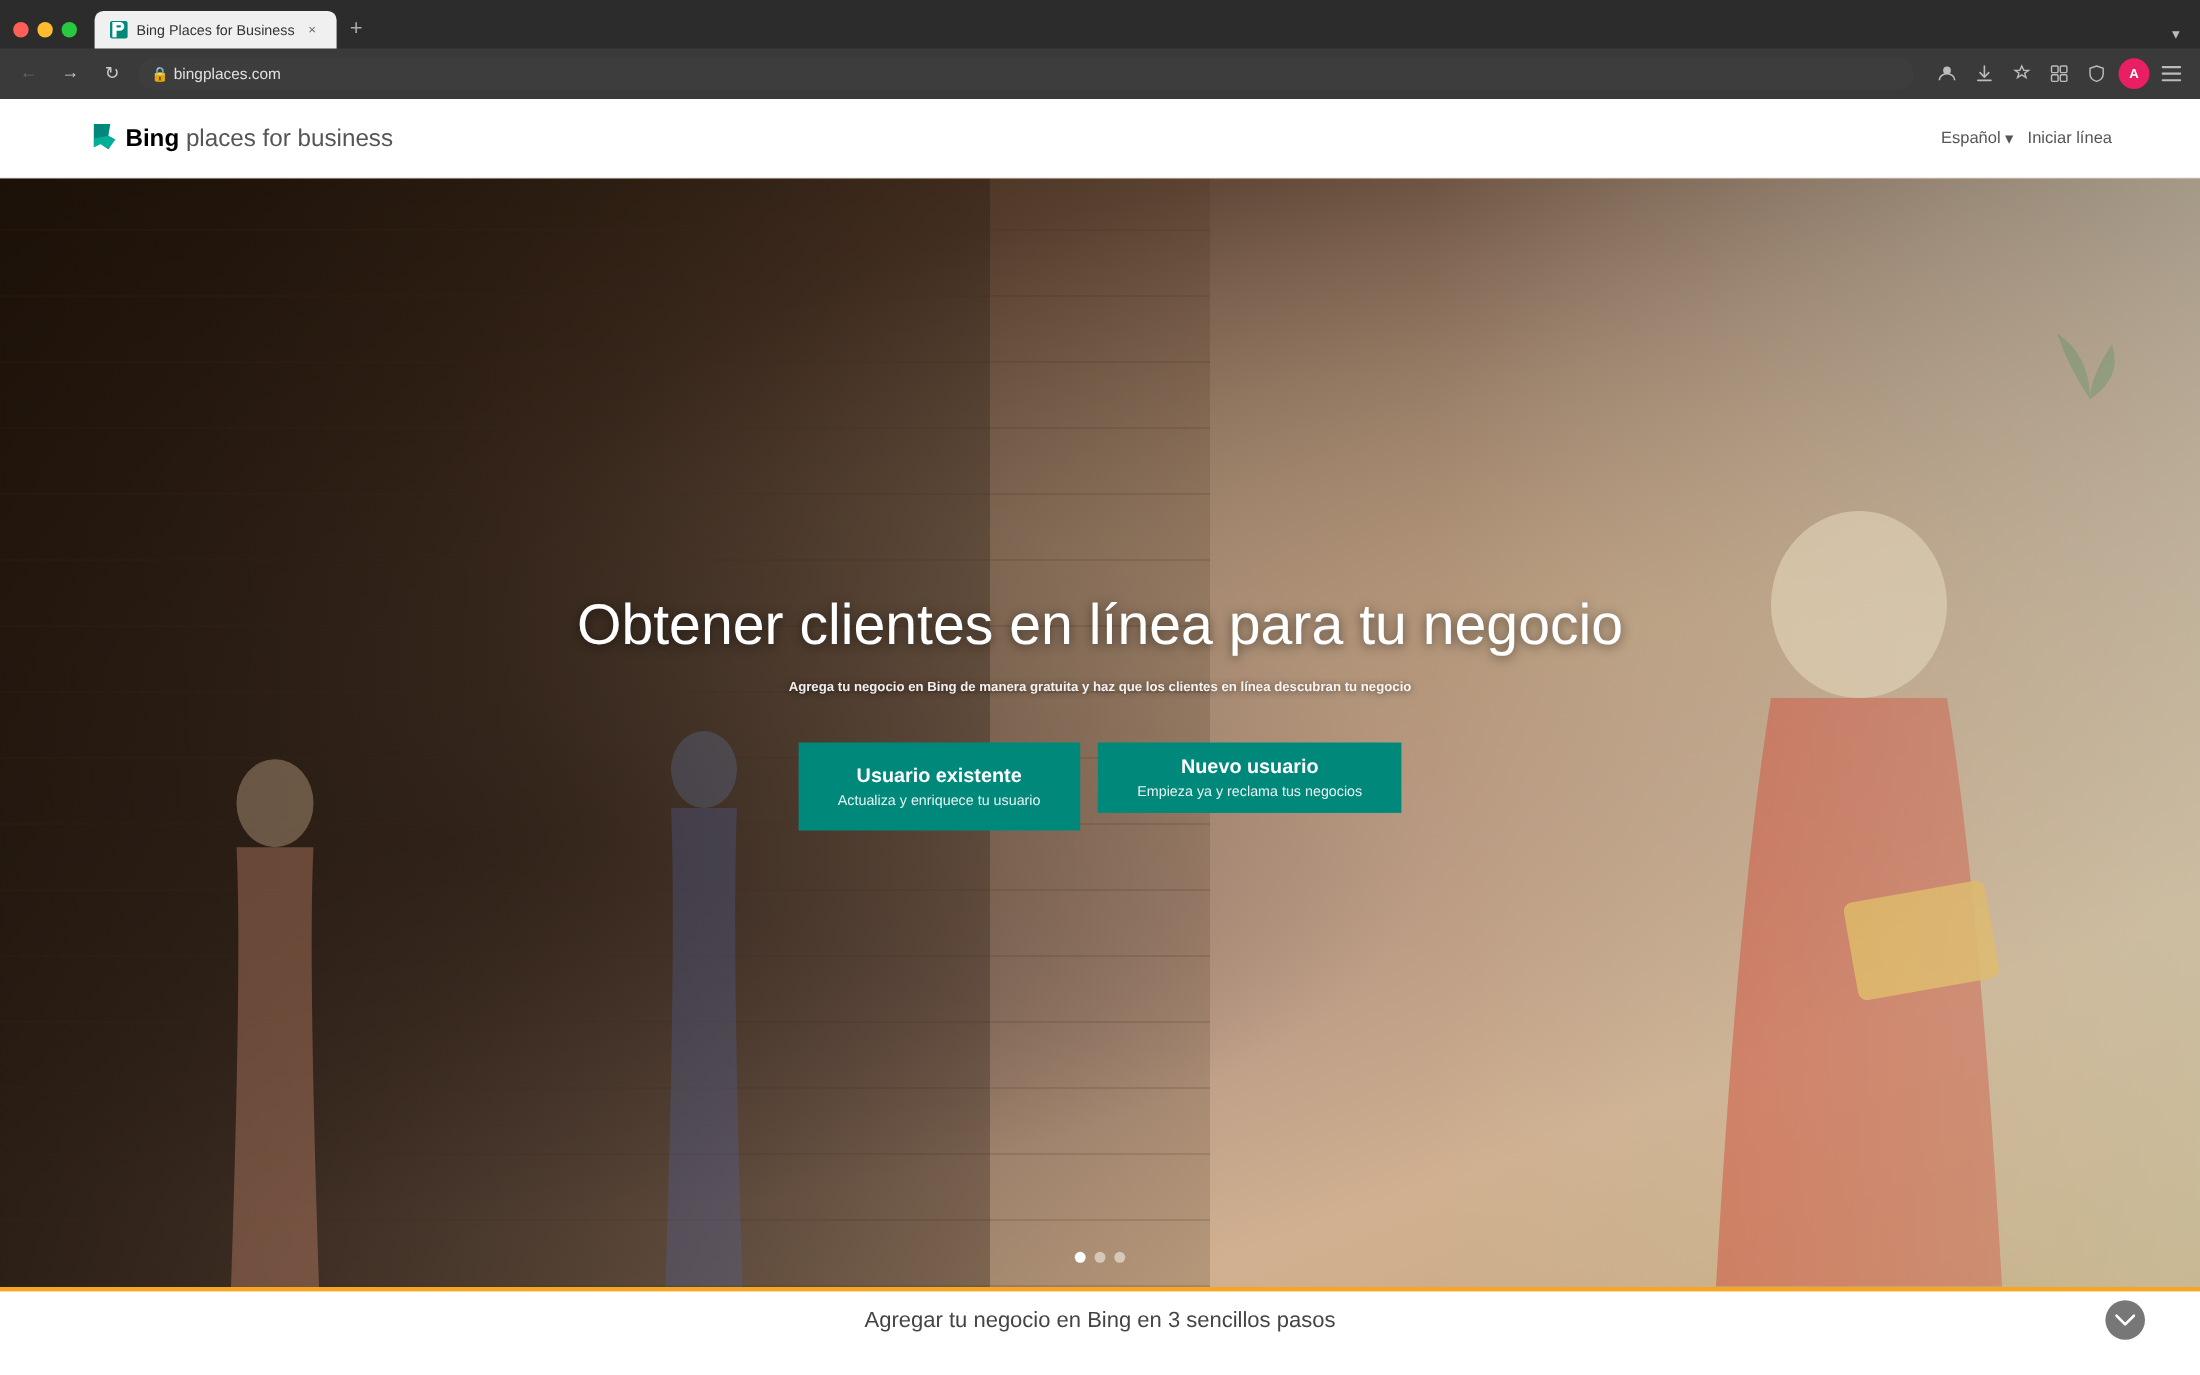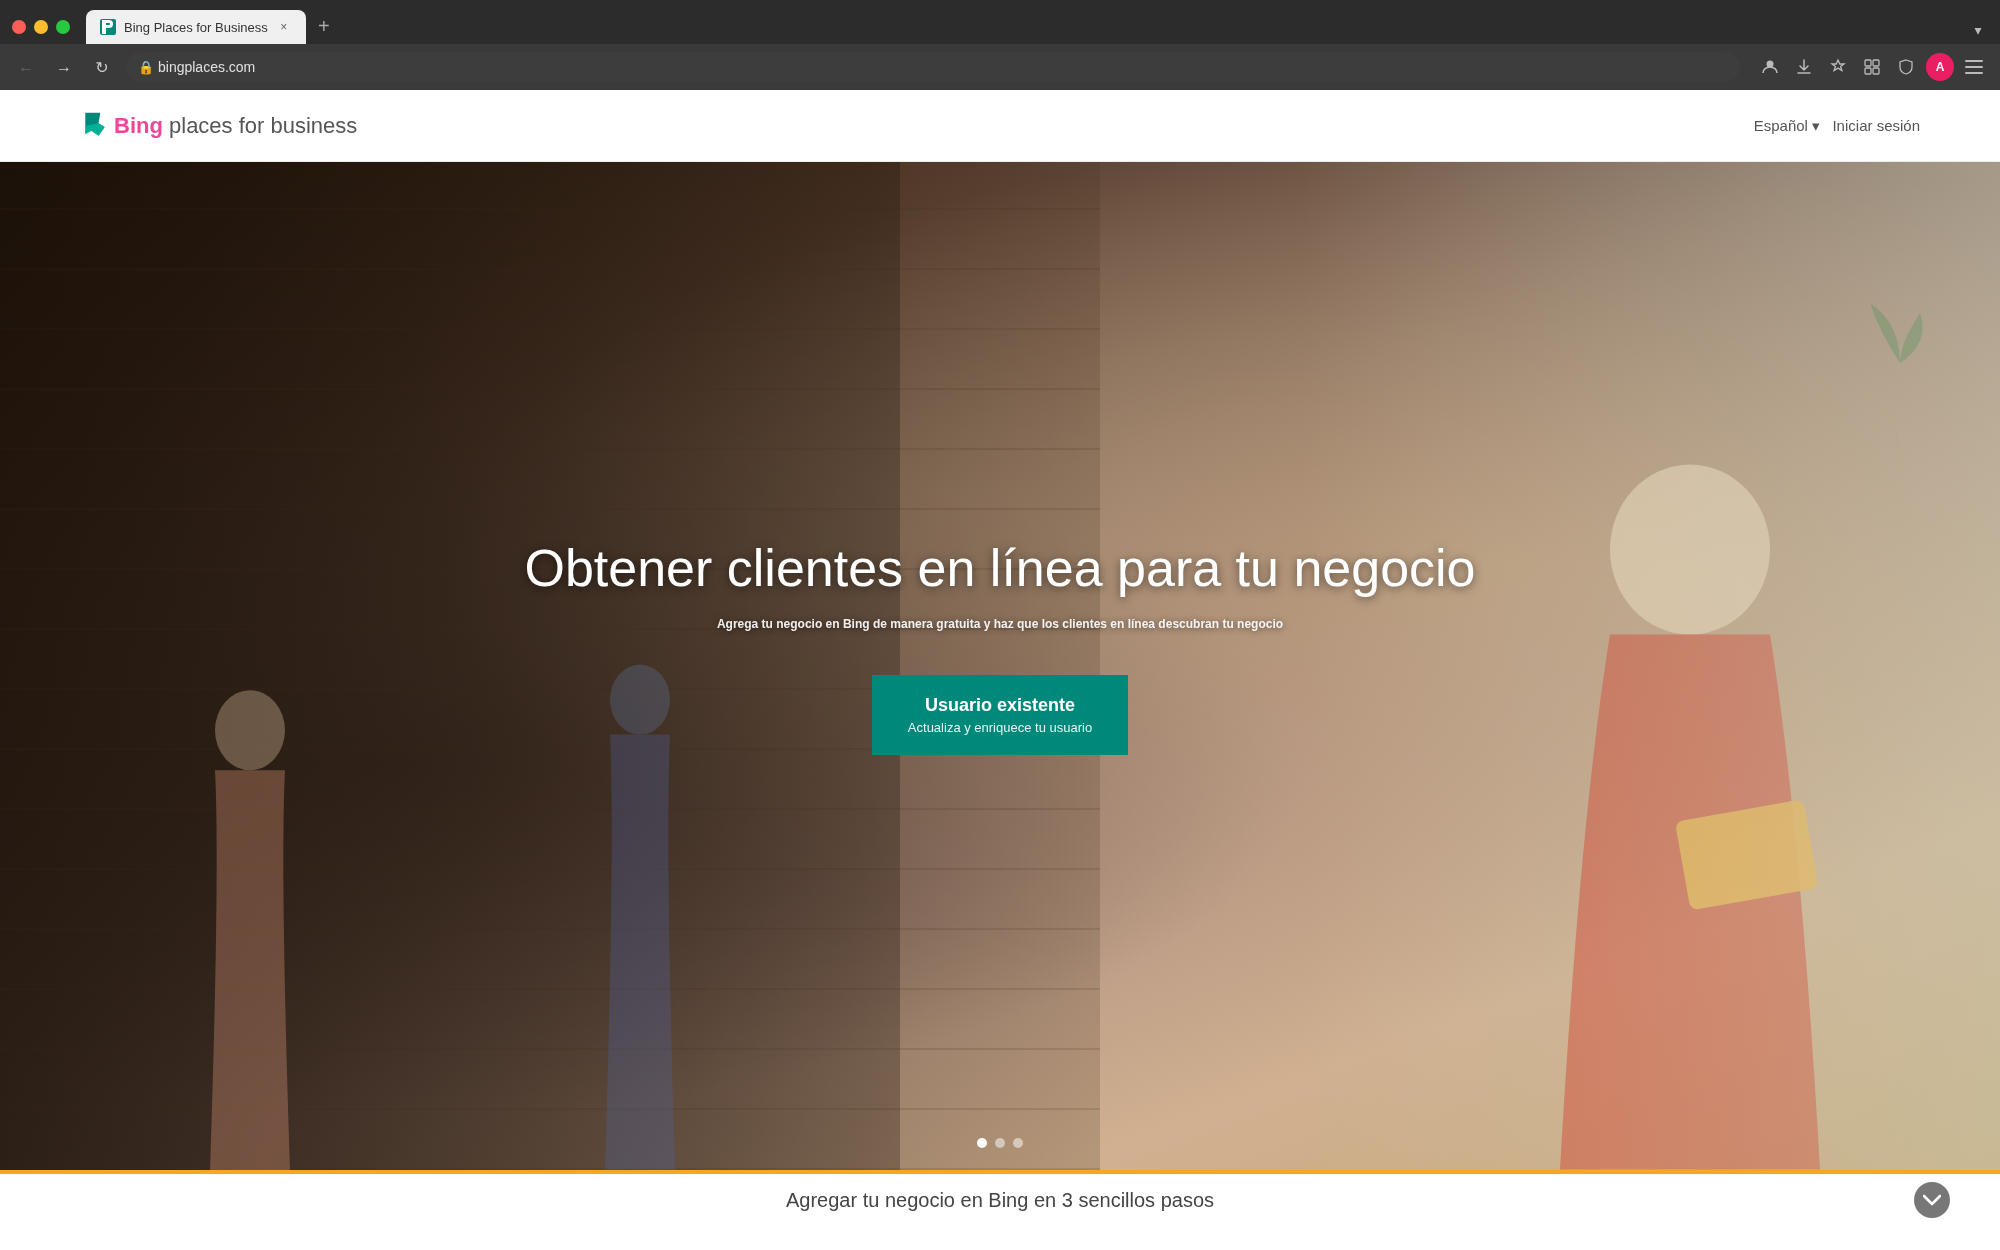--- a/index.html
+++ b/index.html
@@ -237,21 +237,21 @@
       height: 30px;
     }
 
     .logo-text {
       font-size: 22px;
       color: #333;
     }
 
     .logo-bing {
       font-weight: 700;
-      color: #ec4899;
+      color: #000000;
     }
 
     .logo-rest {
       font-weight: 300;
       color: #555;
     }
 
     .header-nav {
       display: flex;
       align-items: center;
@@ -564,21 +564,21 @@
       <span class="logo-text">
         <span class="logo-bing">Bing</span><span class="logo-rest"> places for business</span>
       </span>
     </a>
 
     <nav class="header-nav">
       <button class="language-selector">
         <span>Español</span>
         <span>▾</span>
       </button>
-      <a href="#" class="login-btn">Iniciar sesión</a>
+      <a href="#" class="login-btn">Iniciar línea</a>
     </nav>
   </header>
 
   <section class="hero-section">
     <div class="hero-scene">
       <div class="shelves"></div>
 
       <svg style="position:absolute;left:8%;bottom:0;width:180px;height:65%;opacity:0.5" viewBox="0 0 180 500" preserveAspectRatio="xMidYMax meet">
         <ellipse cx="90" cy="60" rx="35" ry="40" fill="rgba(255,220,180,0.6)"></ellipse>
         <path d="M55 100 Q60 200 50 500L130 500 Q120 200 125 100z" fill="rgba(220,150,120,0.7)"></path>
@@ -602,20 +602,24 @@
     </div>
 
     <div class="hero-content">
       <h1 class="hero-title">Obtener clientes en línea para tu negocio</h1>
       <p class="hero-subtitle">Agrega tu negocio en Bing de manera gratuita y haz que los clientes en línea descubran tu negocio</p>
       <div class="hero-buttons">
         <button class="btn-existing">
           <span class="btn-main-text">Usuario existente</span>
           <span class="btn-sub-text">Actualiza y enriquece tu usuario</span>
         </button>
+        <button class="btn-new">
+          <span class="btn-main-text">Nuevo usuario</span>
+          <span class="btn-sub-text">Empieza ya y reclama tus negocios</span>
+        </button>
       </div>
     </div>
 
     <div class="carousel-dots">
       <div class="dot active"></div>
       <div class="dot"></div>
       <div class="dot"></div>
     </div>
   </section>
 

